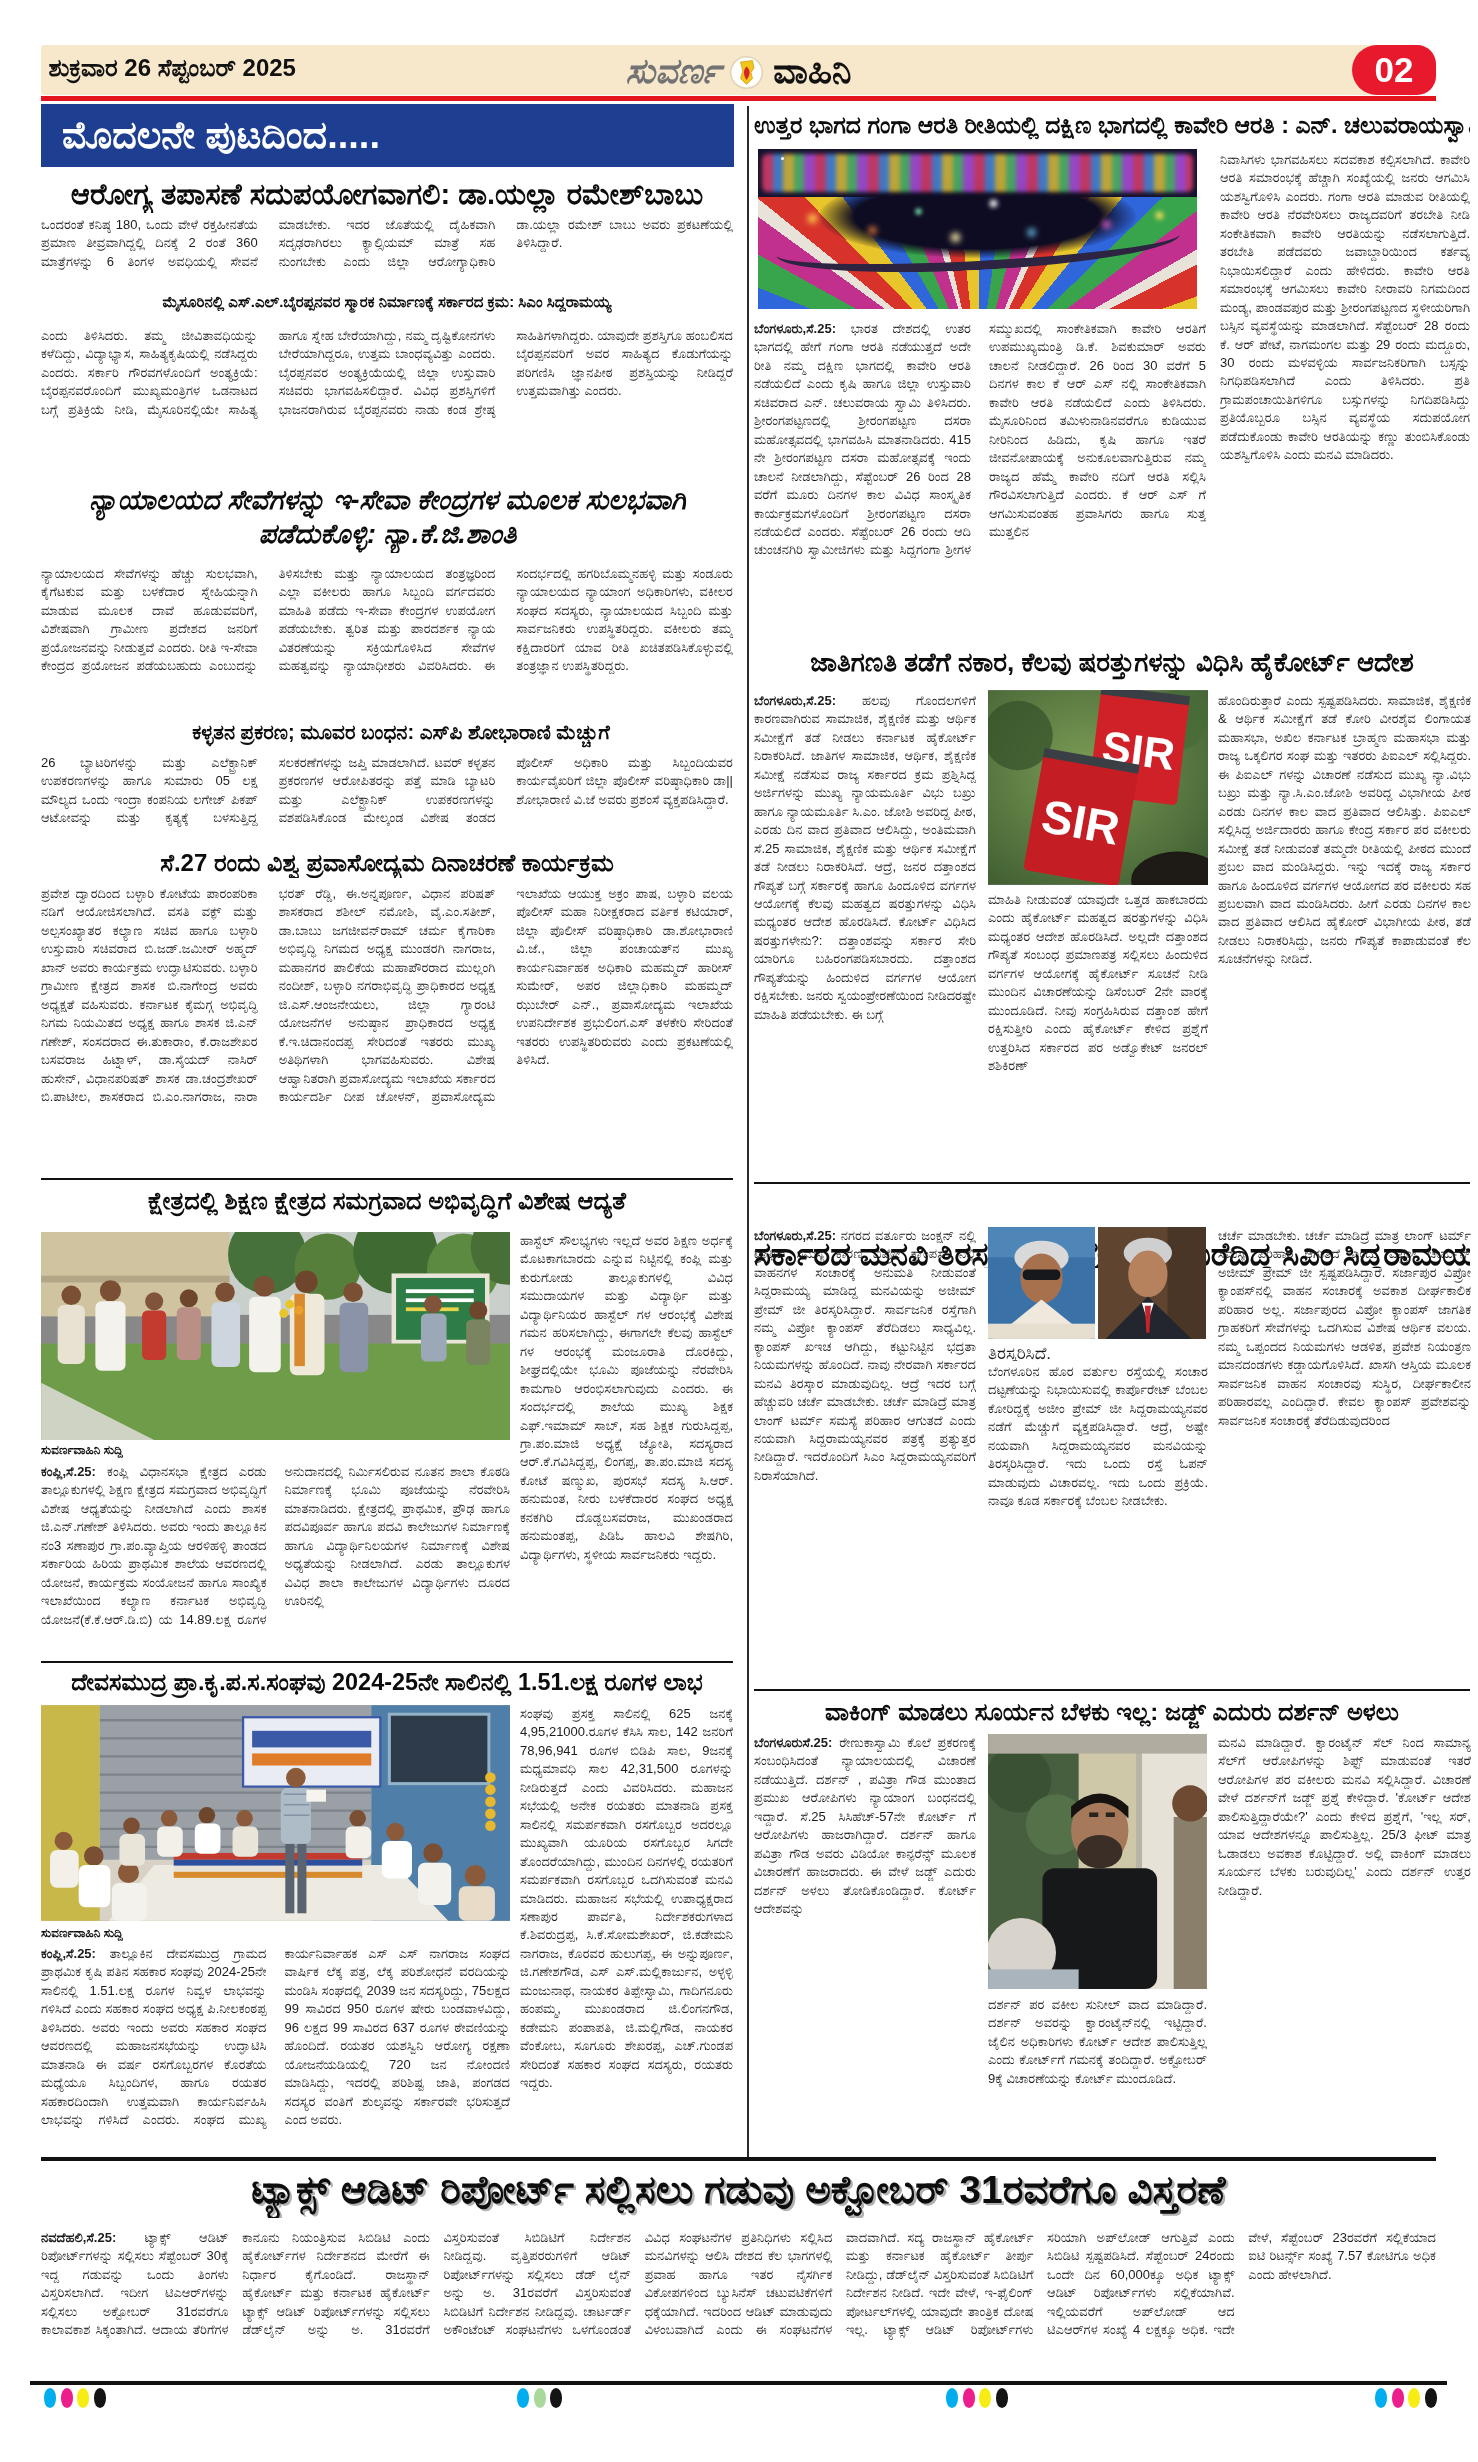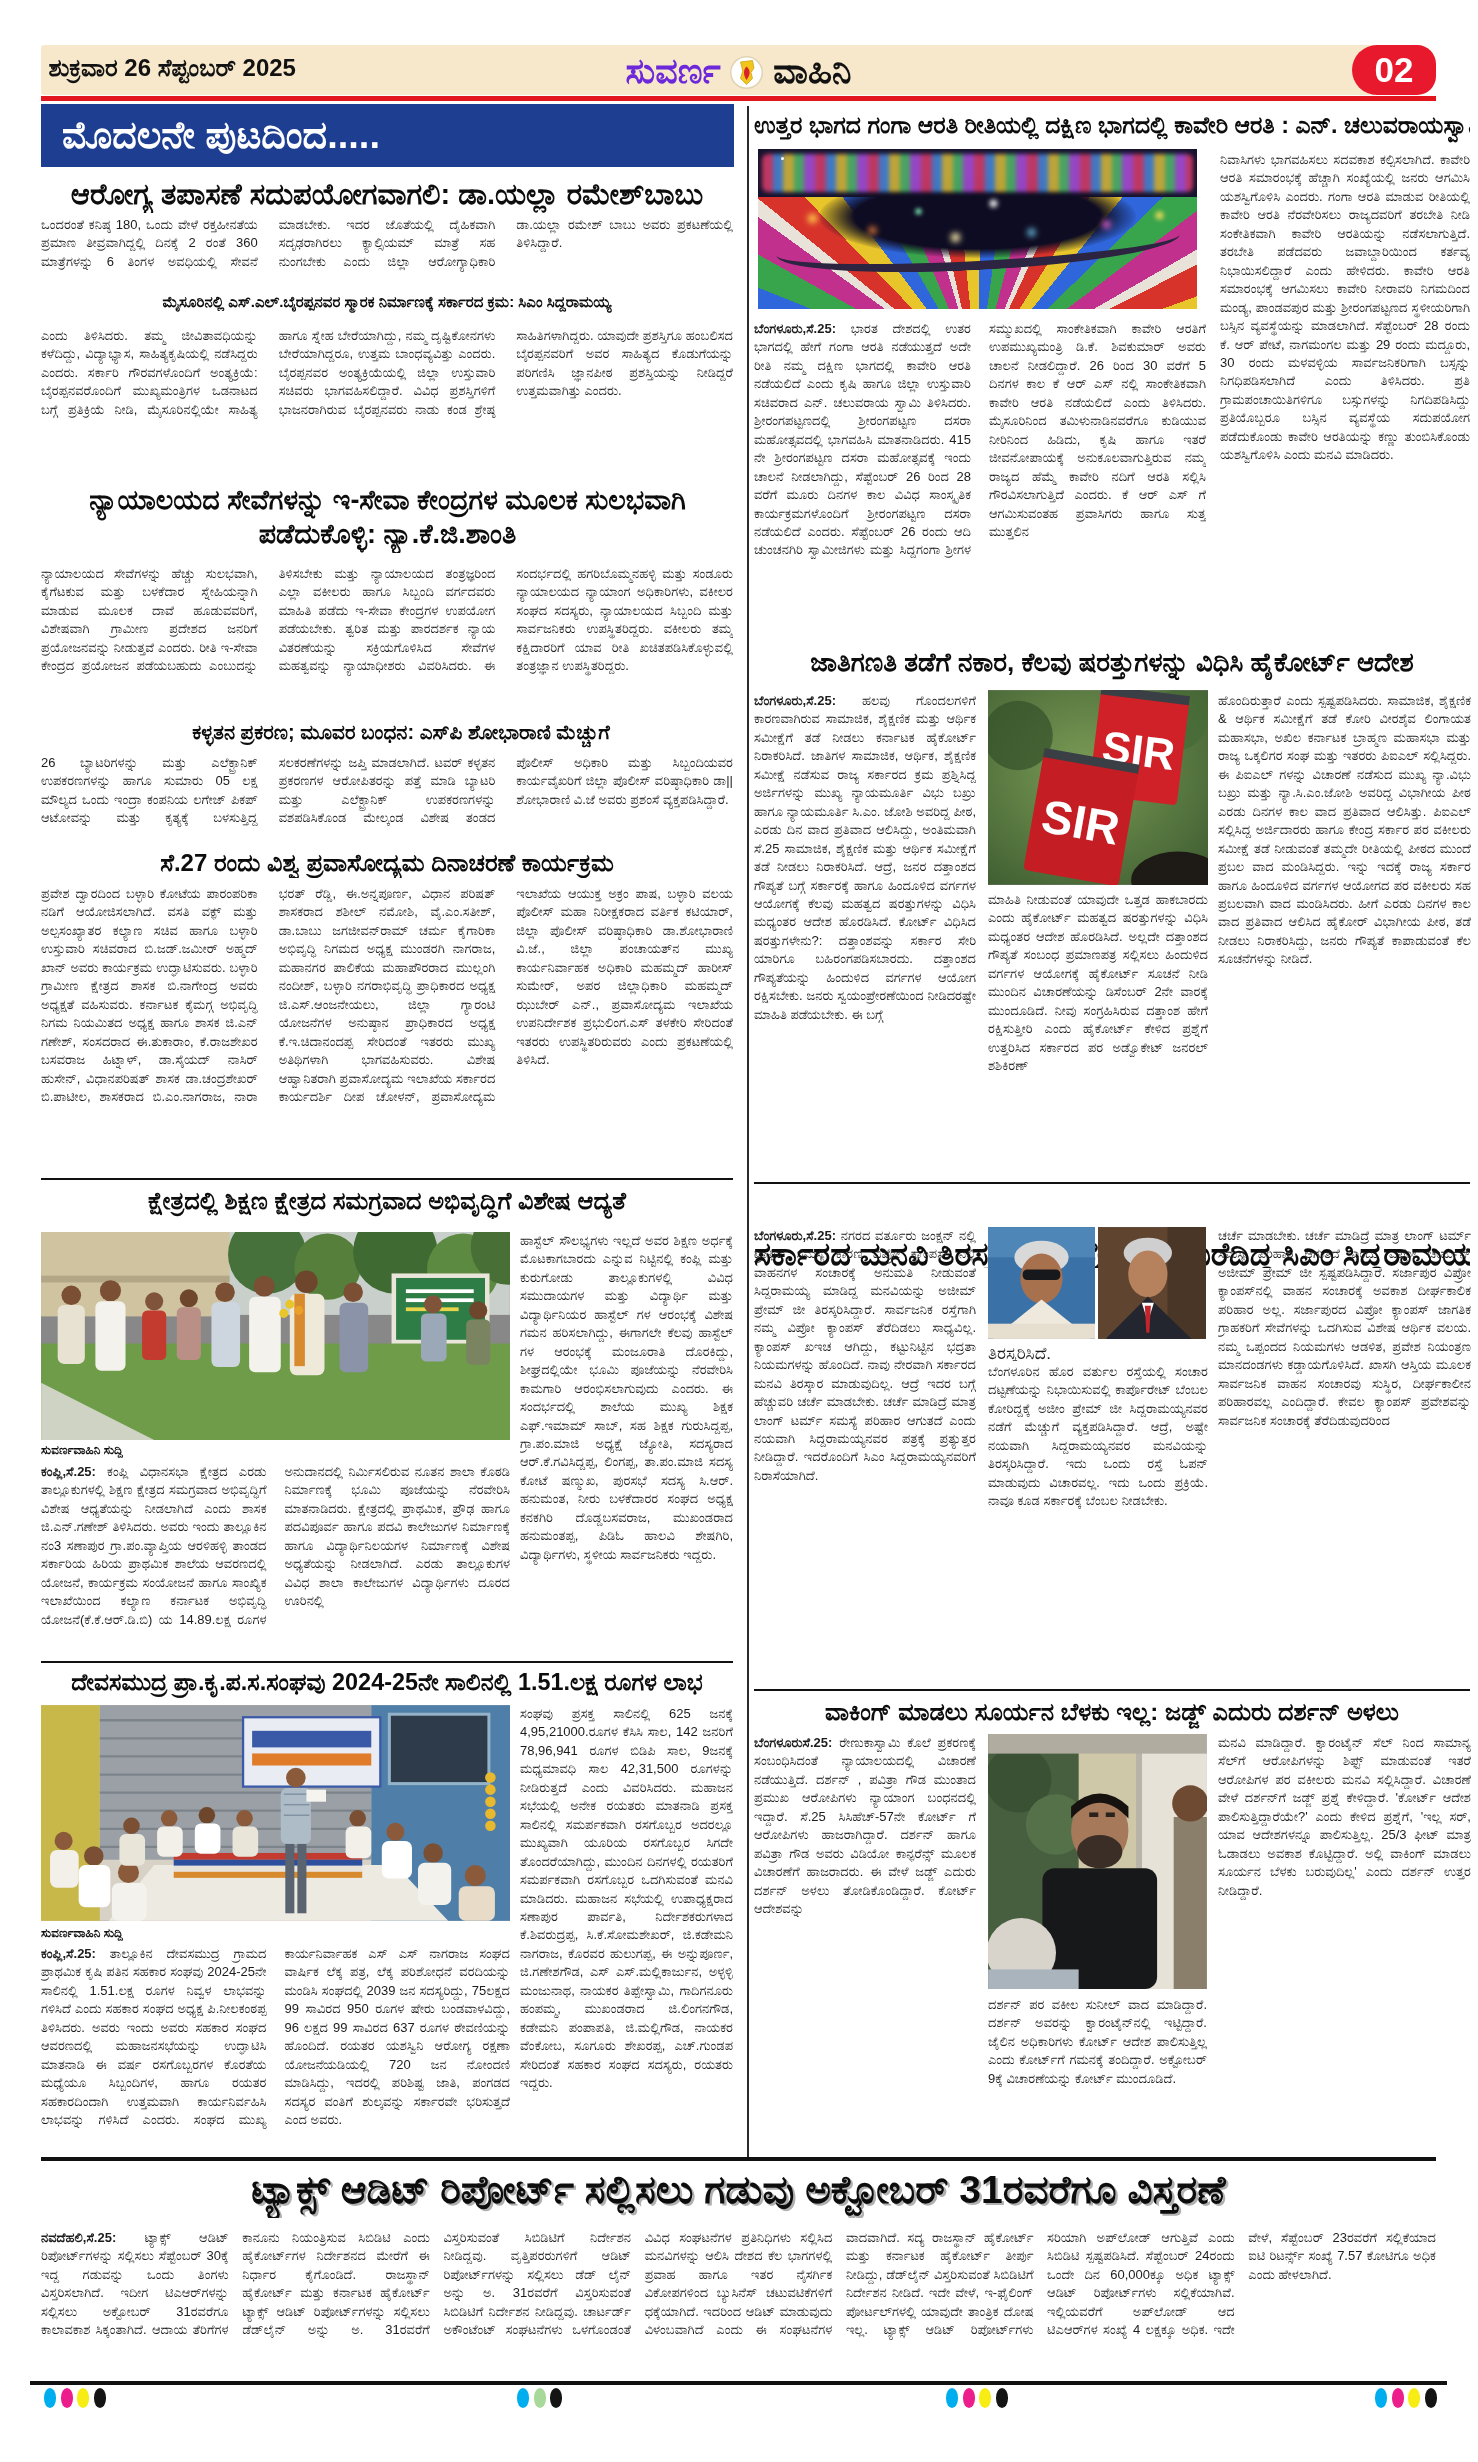--- a/index.html
+++ b/index.html
@@ -5,21 +5,21 @@
   html,body{margin:0;padding:0;}
   body{width:1478px;height:2462px;position:relative;background:#ffffff;
        font-family:"Liberation Sans","DejaVu Sans",sans-serif;color:#161616;}
   .abs{position:absolute;}
   
   .masthead-bar{left:41px;top:45px;width:1395px;height:50px;background:#f7e8cb;border-radius:3px 25px 25px 3px;}
   .page-tab{right:0;top:0;width:84px;height:50px;background:#e8192c;border-radius:30px 22.6px 22.6px 30px;
             color:#fff;font-weight:bold;font-size:35px;text-align:center;line-height:50px;}
   .date-text{left:7.5px;top:9px;font-weight:bold;font-size:24px;color:#121212;}
   .masthead-center{left:0;top:6px;width:100%;text-align:center;font-weight:bold;font-size:35px;}
-  .mh-red{color:#6d28d9;}
+  .mh-red{color:#737373;font-style:italic;}
   .mh-black{color:#121212;}
   .header-rule{left:41px;top:96px;width:1395px;height:4.5px;background:#e2141e;}
   .v-divider{left:747px;top:106px;width:2.3px;height:2052px;background:#2a2a2a;}
   
   .head{font-weight:bold;color:#0d0d0d;text-align:center;overflow:hidden;}
   .one-line{white-space:nowrap;}
   .body-text{font-size:13px;line-height:1.42;text-align:justify;color:#1c1c1c;overflow:hidden;}
   .cols2{column-count:2;column-gap:18px;}
   .cols3{column-count:3;column-gap:21px;}
   .cols7{column-count:7;column-gap:13.6px;}
@@ -73,21 +73,21 @@
 <div class="abs v-divider"></div>
 
 <div class="abs banner">ಮೊದಲನೇ ಪುಟದಿಂದ.....</div>
 
 <div class="abs head one-line" style="left:41px;top:178px;width:692px;height:35px;font-size:29px;">ಆರೋಗ್ಯ ತಪಾಸಣೆ ಸದುಪಯೋಗವಾಗಲಿ: ಡಾ.ಯಲ್ಲಾ ರಮೇಶ್‌ಬಾಬು</div>
 <div class="abs body-text cols3" style="left:41px;top:216px;width:692px;height:60px;">ಒಂದರಂತೆ ಕನಿಷ್ಠ 180, ಒಂದು ವೇಳೆ ರಕ್ತಹೀನತೆಯ ಪ್ರಮಾಣ ತೀವ್ರವಾಗಿದ್ದಲ್ಲಿ ದಿನಕ್ಕೆ 2 ರಂತೆ 360 ಮಾತ್ರೆಗಳನ್ನು 6 ತಿಂಗಳ ಅವಧಿಯಲ್ಲಿ ಸೇವನೆ ಮಾಡಬೇಕು. ಇದರ ಜೊತೆಯಲ್ಲಿ ದೈಹಿಕವಾಗಿ ಸದೃಢರಾಗಿರಲು ಕ್ಯಾಲ್ಸಿಯಮ್ ಮಾತ್ರೆ ಸಹ ನುಂಗಬೇಕು ಎಂದು ಜಿಲ್ಲಾ ಆರೋಗ್ಯಾಧಿಕಾರಿ ಡಾ.ಯಲ್ಲಾ ರಮೇಶ್ ಬಾಬು ಅವರು ಪ್ರಕಟಣೆಯಲ್ಲಿ ತಿಳಿಸಿದ್ದಾರೆ.</div>
 
 <div class="abs head one-line" style="left:41px;top:293px;width:692px;height:29px;font-size:15px;">ಮೈಸೂರಿನಲ್ಲಿ ಎಸ್.ಎಲ್.ಬೈರಪ್ಪನವರ ಸ್ಮಾರಕ ನಿರ್ಮಾಣಕ್ಕೆ ಸರ್ಕಾರದ ಕ್ರಮ: ಸಿಎಂ ಸಿದ್ದರಾಮಯ್ಯ</div>
 <div class="abs body-text cols3" style="left:41px;top:327px;width:692px;height:128px;">ಎಂದು ತಿಳಿಸಿದರು. ತಮ್ಮ ಜೀವಿತಾವಧಿಯನ್ನು ಕಳೆದಿದ್ದು, ವಿದ್ಯಾಭ್ಯಾಸ, ಸಾಹಿತ್ಯಕೃಷಿಯಲ್ಲಿ ನಡೆಸಿದ್ದರು ಎಂದರು. ಸರ್ಕಾರಿ ಗೌರವಗಳೊಂದಿಗೆ ಅಂತ್ಯಕ್ರಿಯೆ: ಬೈರಪ್ಪನವರೊಂದಿಗೆ ಮುಖ್ಯಮಂತ್ರಿಗಳ ಒಡನಾಟದ ಬಗ್ಗೆ ಪ್ರತಿಕ್ರಿಯೆ ನೀಡಿ, ಮೈಸೂರಿನಲ್ಲಿಯೇ ಸಾಹಿತ್ಯ ಹಾಗೂ ಸ್ನೇಹ ಬೇರೆಯಾಗಿದ್ದು, ನಮ್ಮ ದೃಷ್ಟಿಕೋನಗಳು ಬೇರೆಯಾಗಿದ್ದರೂ, ಉತ್ತಮ ಬಾಂಧವ್ಯವಿತ್ತು ಎಂದರು. ಬೈರಪ್ಪನವರ ಅಂತ್ಯಕ್ರಿಯೆಯಲ್ಲಿ ಜಿಲ್ಲಾ ಉಸ್ತುವಾರಿ ಸಚಿವರು ಭಾಗವಹಿಸಲಿದ್ದಾರೆ. ವಿವಿಧ ಪ್ರಶಸ್ತಿಗಳಿಗೆ ಭಾಜನರಾಗಿರುವ ಬೈರಪ್ಪನವರು ನಾಡು ಕಂಡ ಶ್ರೇಷ್ಠ ಸಾಹಿತಿಗಳಾಗಿದ್ದರು. ಯಾವುದೇ ಪ್ರಶಸ್ತಿಗೂ ಹಂಬಲಿಸದ ಬೈರಪ್ಪನವರಿಗೆ ಅವರ ಸಾಹಿತ್ಯದ ಕೊಡುಗೆಯನ್ನು ಪರಿಗಣಿಸಿ ಜ್ಞಾನಪೀಠ ಪ್ರಶಸ್ತಿಯನ್ನು ನೀಡಿದ್ದರೆ ಉತ್ತಮವಾಗಿತ್ತು ಎಂದರು.</div>
 
-<div class="abs head" style="left:64px;top:484px;width:647px;height:69px;font-size:27px;line-height:1.25;">ನ್ಯಾಯಾಲಯದ ಸೇವೆಗಳನ್ನು ಇ-ಸೇವಾ ಕೇಂದ್ರಗಳ ಮೂಲಕ ಸುಲಭವಾಗಿ ಪಡೆದುಕೊಳ್ಳಿ: ನ್ಯಾ.ಕೆ.ಜಿ.ಶಾಂತಿ</div>
+<div class="abs head" style="left:64px;top:484px;width:647px;height:69px;font-size:27px;line-height:1.25;font-style:italic;">ನ್ಯಾಯಾಲಯದ ಸೇವೆಗಳನ್ನು ಇ-ಸೇವಾ ಕೇಂದ್ರಗಳ ಮೂಲಕ ಸುಲಭವಾಗಿ ಪಡೆದುಕೊಳ್ಳಿ: ನ್ಯಾ.ಕೆ.ಜಿ.ಶಾಂತಿ</div>
 <div class="abs body-text cols3" style="left:41px;top:565px;width:692px;height:139px;">ನ್ಯಾಯಾಲಯದ ಸೇವೆಗಳನ್ನು ಹೆಚ್ಚು ಸುಲಭವಾಗಿ, ಕೈಗೆಟಕುವ ಮತ್ತು ಬಳಕೆದಾರ ಸ್ನೇಹಿಯನ್ನಾಗಿ ಮಾಡುವ ಮೂಲಕ ದಾವೆ ಹೂಡುವವರಿಗೆ, ವಿಶೇಷವಾಗಿ ಗ್ರಾಮೀಣ ಪ್ರದೇಶದ ಜನರಿಗೆ ಪ್ರಯೋಜನವನ್ನು ನೀಡುತ್ತವೆ ಎಂದರು. ರೀತಿ ಇ-ಸೇವಾ ಕೇಂದ್ರದ ಪ್ರಯೋಜನ ಪಡೆಯಬಹುದು ಎಂಬುದನ್ನು ತಿಳಿಸಬೇಕು ಮತ್ತು ನ್ಯಾಯಾಲಯದ ತಂತ್ರಜ್ಞರಿಂದ ಎಲ್ಲಾ ವಕೀಲರು ಹಾಗೂ ಸಿಬ್ಬಂದಿ ವರ್ಗದವರು ಮಾಹಿತಿ ಪಡೆದು ಇ-ಸೇವಾ ಕೇಂದ್ರಗಳ ಉಪಯೋಗ ಪಡೆಯಬೇಕು. ತ್ವರಿತ ಮತ್ತು ಪಾರದರ್ಶಕ ನ್ಯಾಯ ವಿತರಣೆಯನ್ನು ಸಕ್ರಿಯಗೊಳಿಸಿದ ಸೇವೆಗಳ ಮಹತ್ವವನ್ನು ನ್ಯಾಯಾಧೀಶರು ವಿವರಿಸಿದರು. ಈ ಸಂದರ್ಭದಲ್ಲಿ ಹಗರಿಬೊಮ್ಮನಹಳ್ಳಿ ಮತ್ತು ಸಂಡೂರು ನ್ಯಾಯಾಲಯದ ನ್ಯಾಯಾಂಗ ಅಧಿಕಾರಿಗಳು, ವಕೀಲರ ಸಂಘದ ಸದಸ್ಯರು, ನ್ಯಾಯಾಲಯದ ಸಿಬ್ಬಂದಿ ಮತ್ತು ಸಾರ್ವಜನಿಕರು ಉಪಸ್ಥಿತರಿದ್ದರು. ವಕೀಲರು ತಮ್ಮ ಕಕ್ಷಿದಾರರಿಗೆ ಯಾವ ರೀತಿ ಖಚಿತಪಡಿಸಿಕೊಳ್ಳುವಲ್ಲಿ ತಂತ್ರಜ್ಞಾನ ಉಪಸ್ಥಿತರಿದ್ದರು.</div>
 
 <div class="abs head one-line" style="left:55px;top:721px;width:692px;height:29px;font-size:20px;">ಕಳ್ಳತನ ಪ್ರಕರಣ; ಮೂವರ ಬಂಧನ: ಎಸ್‌ಪಿ ಶೋಭಾರಾಣಿ ಮೆಚ್ಚುಗೆ</div>
 <div class="abs body-text cols3" style="left:41px;top:754px;width:692px;height:81px;">26 ಬ್ಯಾಟರಿಗಳನ್ನು ಮತ್ತು ಎಲೆಕ್ಟ್ರಾನಿಕ್ ಉಪಕರಣಗಳನ್ನು ಹಾಗೂ ಸುಮಾರು 05 ಲಕ್ಷ ಮೌಲ್ಯದ ಒಂದು ಇಂದ್ರಾ ಕಂಪನಿಯ ಲಗೇಜ್ ಪಿಕಪ್ ಆಟೋವನ್ನು ಮತ್ತು ಕೃತ್ಯಕ್ಕೆ ಬಳಸುತ್ತಿದ್ದ ಸಲಕರಣೆಗಳನ್ನು ಜಪ್ತಿ ಮಾಡಲಾಗಿದೆ. ಟವರ್ ಕಳ್ಳತನ ಪ್ರಕರಣಗಳ ಆರೋಪಿತರನ್ನು ಪತ್ತೆ ಮಾಡಿ ಬ್ಯಾಟರಿ ಮತ್ತು ಎಲೆಕ್ಟ್ರಾನಿಕ್ ಉಪಕರಣಗಳನ್ನು ವಶಪಡಿಸಿಕೊಂಡ ಮೇಲ್ಕಂಡ ವಿಶೇಷ ತಂಡದ ಪೊಲೀಸ್ ಅಧಿಕಾರಿ ಮತ್ತು ಸಿಬ್ಬಂದಿಯವರ ಕಾರ್ಯವೈಖರಿಗೆ ಜಿಲ್ಲಾ ಪೊಲೀಸ್ ವರಿಷ್ಠಾಧಿಕಾರಿ ಡಾ|| ಶೋಭಾರಾಣಿ ವಿ.ಜೆ ಅವರು ಪ್ರಶಂಸೆ ವ್ಯಕ್ತಪಡಿಸಿದ್ದಾರೆ.</div>
 
 <div class="abs head one-line" style="left:41px;top:849px;width:692px;height:29px;font-size:24px;">ಸೆ.27 ರಂದು ವಿಶ್ವ ಪ್ರವಾಸೋದ್ಯಮ ದಿನಾಚರಣೆ ಕಾರ್ಯಕ್ರಮ</div>
 <div class="abs body-text cols3" style="left:41px;top:885px;width:692px;height:286px;">ಪ್ರವೇಶ ದ್ವಾರದಿಂದ ಬಳ್ಳಾರಿ ಕೋಟೆಯ ಪಾರಂಪರಿಕಾ ನಡಿಗೆ ಆಯೋಜಿಸಲಾಗಿದೆ. ವಸತಿ ವಕ್ಫ್ ಮತ್ತು ಅಲ್ಪಸಂಖ್ಯಾತರ ಕಲ್ಯಾಣ ಸಚಿವ ಹಾಗೂ ಬಳ್ಳಾರಿ ಉಸ್ತುವಾರಿ ಸಚಿವರಾದ ಬಿ.ಜಡ್.ಜಮೀರ್ ಅಹ್ಮದ್ ಖಾನ್ ಅವರು ಕಾರ್ಯಕ್ರಮ ಉದ್ಘಾಟಿಸುವರು. ಬಳ್ಳಾರಿ ಗ್ರಾಮೀಣ ಕ್ಷೇತ್ರದ ಶಾಸಕ ಬಿ.ನಾಗೇಂದ್ರ ಅವರು ಅಧ್ಯಕ್ಷತೆ ವಹಿಸುವರು. ಕರ್ನಾಟಕ ಕೈಮಗ್ಗ ಅಭಿವೃದ್ಧಿ ನಿಗಮ ನಿಯಮಿತದ ಅಧ್ಯಕ್ಷ ಹಾಗೂ ಶಾಸಕ ಜಿ.ಎನ್ ಗಣೇಶ್, ಸಂಸದರಾದ ಈ.ತುಕಾರಾಂ, ಕೆ.ರಾಜಶೇಖರ ಬಸವರಾಜ ಹಿಟ್ನಾಳ್, ಡಾ.ಸೈಯದ್ ನಾಸಿರ್ ಹುಸೇನ್, ವಿಧಾನಪರಿಷತ್ ಶಾಸಕ ಡಾ.ಚಂದ್ರಶೇಖರ್ ಬಿ.ಪಾಟೀಲ, ಶಾಸಕರಾದ ಬಿ.ಎಂ.ನಾಗರಾಜ, ನಾರಾ ಭರತ್ ರೆಡ್ಡಿ, ಈ.ಅನ್ನಪೂರ್ಣ, ವಿಧಾನ ಪರಿಷತ್ ಶಾಸಕರಾದ ಶಶೀಲ್ ನಮೋಶಿ, ವೈ.ಎಂ.ಸತೀಶ್, ಡಾ.ಬಾಬು ಜಗಜೀವನ್‌ರಾಮ್ ಚರ್ಮ ಕೈಗಾರಿಕಾ ಅಭಿವೃದ್ಧಿ ನಿಗಮದ ಅಧ್ಯಕ್ಷ ಮುಂಡರಗಿ ನಾಗರಾಜ, ಮಹಾನಗರ ಪಾಲಿಕೆಯ ಮಹಾಪೌರರಾದ ಮುಲ್ಲಂಗಿ ನಂದೀಶ್, ಬಳ್ಳಾರಿ ನಗರಾಭಿವೃದ್ಧಿ ಪ್ರಾಧಿಕಾರದ ಅಧ್ಯಕ್ಷ ಜಿ.ಎಸ್.ಆಂಜನೇಯಲು, ಜಿಲ್ಲಾ ಗ್ಯಾರಂಟಿ ಯೋಜನೆಗಳ ಅನುಷ್ಠಾನ ಪ್ರಾಧಿಕಾರದ ಅಧ್ಯಕ್ಷ ಕೆ.ಇ.ಚಿದಾನಂದಪ್ಪ ಸೇರಿದಂತೆ ಇತರರು ಮುಖ್ಯ ಅತಿಥಿಗಳಾಗಿ ಭಾಗವಹಿಸುವರು. ವಿಶೇಷ ಆಹ್ವಾನಿತರಾಗಿ ಪ್ರವಾಸೋದ್ಯಮ ಇಲಾಖೆಯ ಸರ್ಕಾರದ ಕಾರ್ಯದರ್ಶಿ ದೀಪ ಚೋಳನ್, ಪ್ರವಾಸೋದ್ಯಮ ಇಲಾಖೆಯ ಆಯುಕ್ತ ಅಕ್ರಂ ಪಾಷ, ಬಳ್ಳಾರಿ ವಲಯ ಪೊಲೀಸ್ ಮಹಾ ನಿರೀಕ್ಷಕರಾದ ವರ್ತಿಕ ಕಟಿಯಾರ್, ಜಿಲ್ಲಾ ಪೊಲೀಸ್ ವರಿಷ್ಠಾಧಿಕಾರಿ ಡಾ.ಶೋಭಾರಾಣಿ ವಿ.ಜೆ., ಜಿಲ್ಲಾ ಪಂಚಾಯತ್‌ನ ಮುಖ್ಯ ಕಾರ್ಯನಿರ್ವಾಹಕ ಅಧಿಕಾರಿ ಮಹಮ್ಮದ್ ಹಾರೀಸ್ ಸುಮೇರ್, ಅಪರ ಜಿಲ್ಲಾಧಿಕಾರಿ ಮಹಮ್ಮದ್ ಝುಬೇರ್ ಎನ್., ಪ್ರವಾಸೋದ್ಯಮ ಇಲಾಖೆಯ ಉಪನಿರ್ದೇಶಕ ಪ್ರಭುಲಿಂಗ.ಎಸ್ ತಳಕೇರಿ ಸೇರಿದಂತೆ ಇತರರು ಉಪಸ್ಥಿತರಿರುವರು ಎಂದು ಪ್ರಕಟಣೆಯಲ್ಲಿ ತಿಳಿಸಿದೆ.</div>
 
 <div class="abs rule" style="left:41px;top:1178px;width:692px;height:2.3px;"></div>
 <div class="abs head one-line" style="left:41px;top:1187px;width:692px;height:32px;font-size:24px;">ಕ್ಷೇತ್ರದಲ್ಲಿ ಶಿಕ್ಷಣ ಕ್ಷೇತ್ರದ ಸಮಗ್ರವಾದ ಅಭಿವೃದ್ಧಿಗೆ ವಿಶೇಷ ಆದ್ಯತೆ</div>

